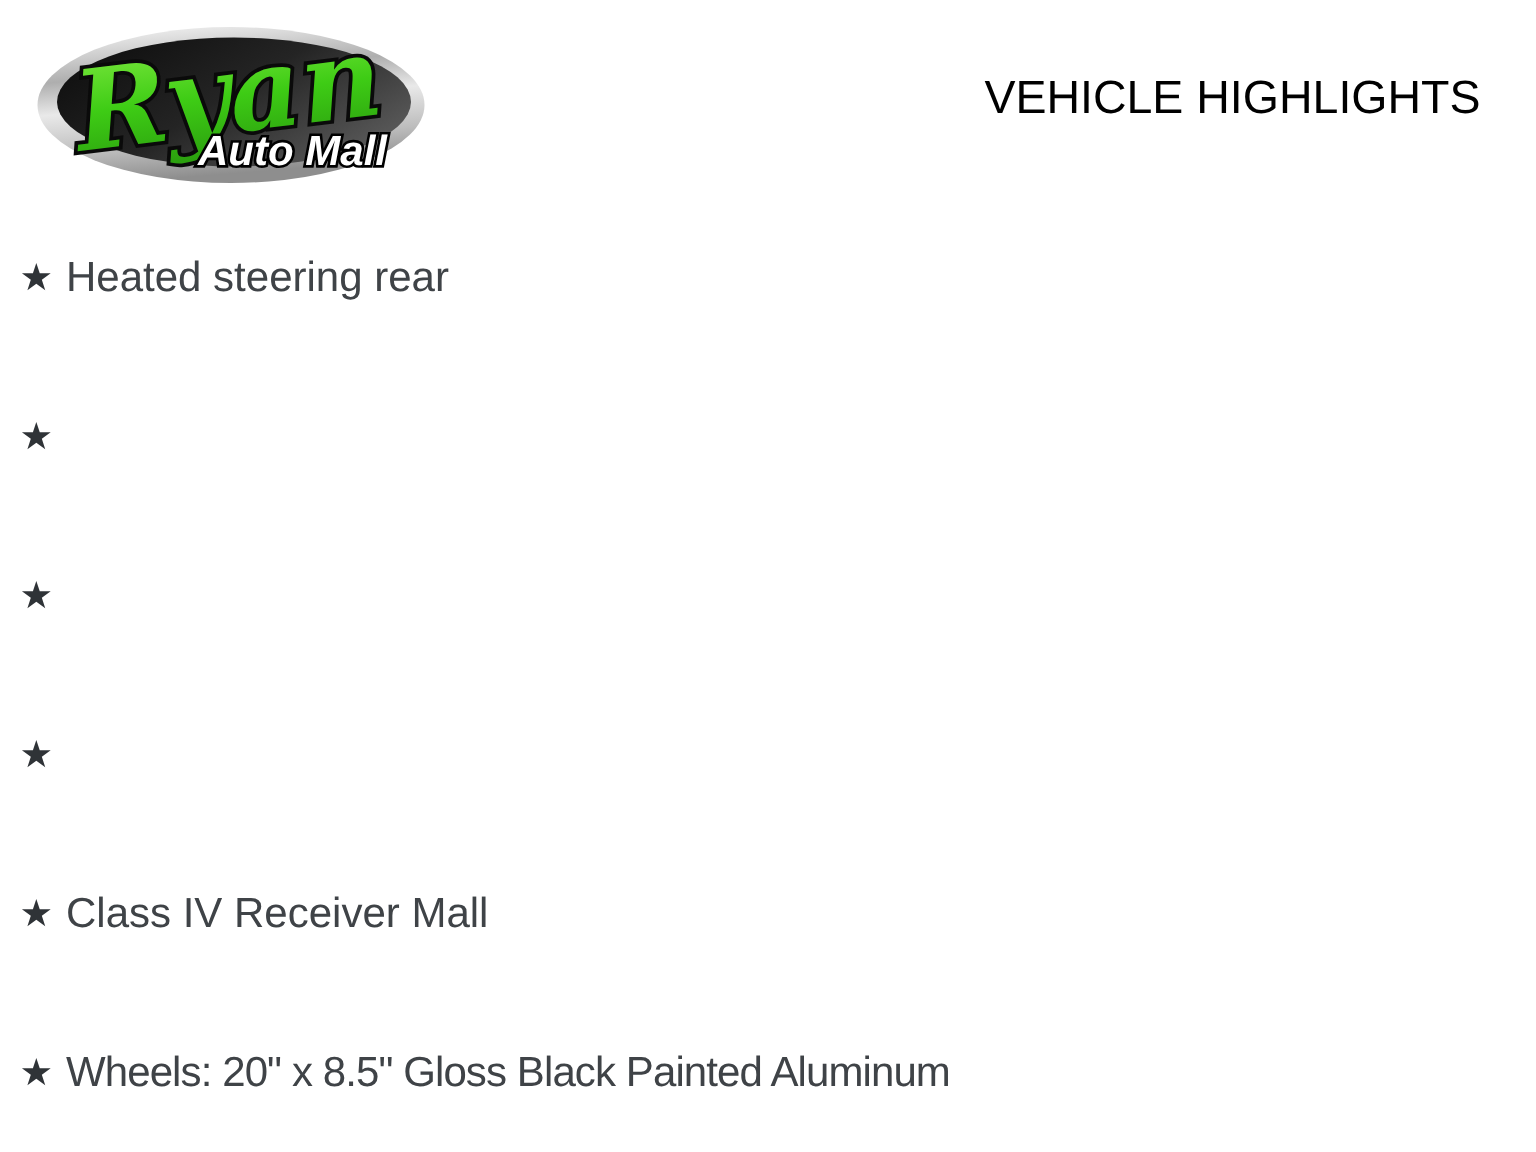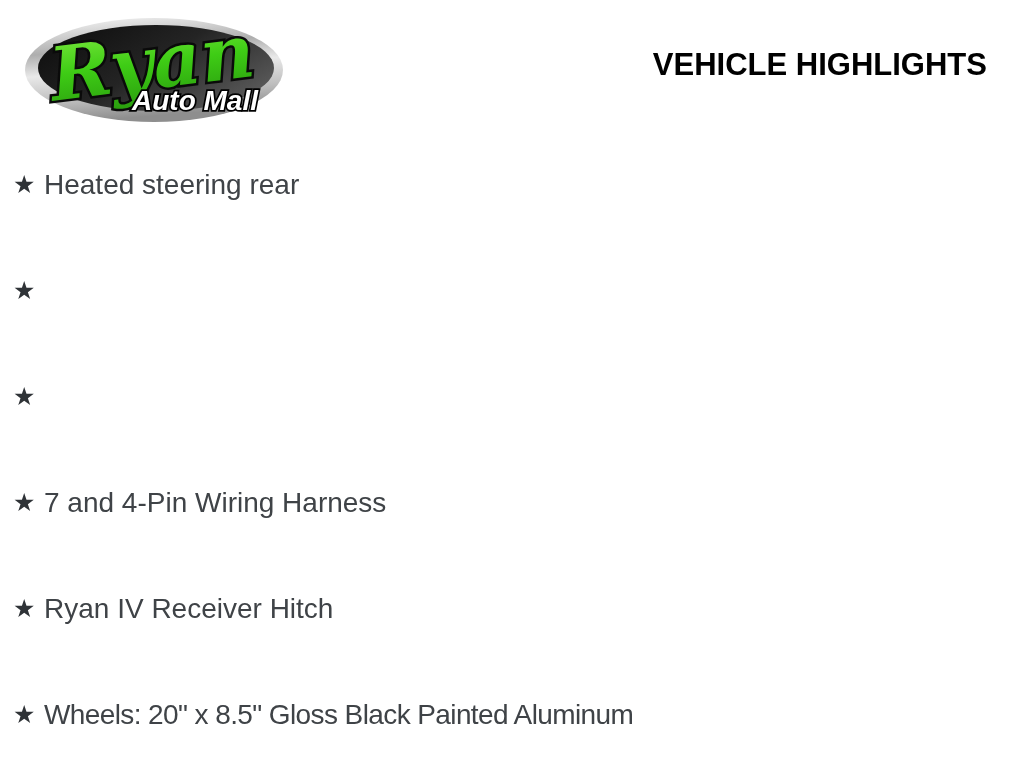--- a/index.html
+++ b/index.html
@@ -21,21 +21,21 @@
     left: 20px; top: 4px;
     width: 270px; height: 124px;
   }
   .logo svg { overflow: visible; }
 
   
   .page-title {
     position: absolute;
     top: 47px; right: 37px;
     font-size: 31px;
-    font-weight: bold;
+    font-weight: normal;
     color: #000000;
     letter-spacing: 0px;
     white-space: nowrap;
   }
 
   
   .highlights {
     position: absolute;
     left: 13px; top: 132px;
     list-style: none;
@@ -110,25 +110,24 @@
       <span class="item-text">Heated steering rear</span>
     </li>
     <li>
       <span class="star">★</span>
     </li>
     <li>
       <span class="star">★</span>
     </li>
     <li>
       <span class="star">★</span>
-      <span class="item-text">7 and 4-Pin Wiring Harness</span>
     </li>
     <li>
       <span class="star">★</span>
-      <span class="item-text">Ryan IV Receiver Hitch</span>
+      <span class="item-text">Class IV Receiver Mall</span>
     </li>
     <li>
       <span class="star">★</span>
       <span class="item-text">Wheels: 20" x 8.5" Gloss Black Painted Aluminum</span>
     </li>
   </ul>
 
 </div>
 
 </body></html>

